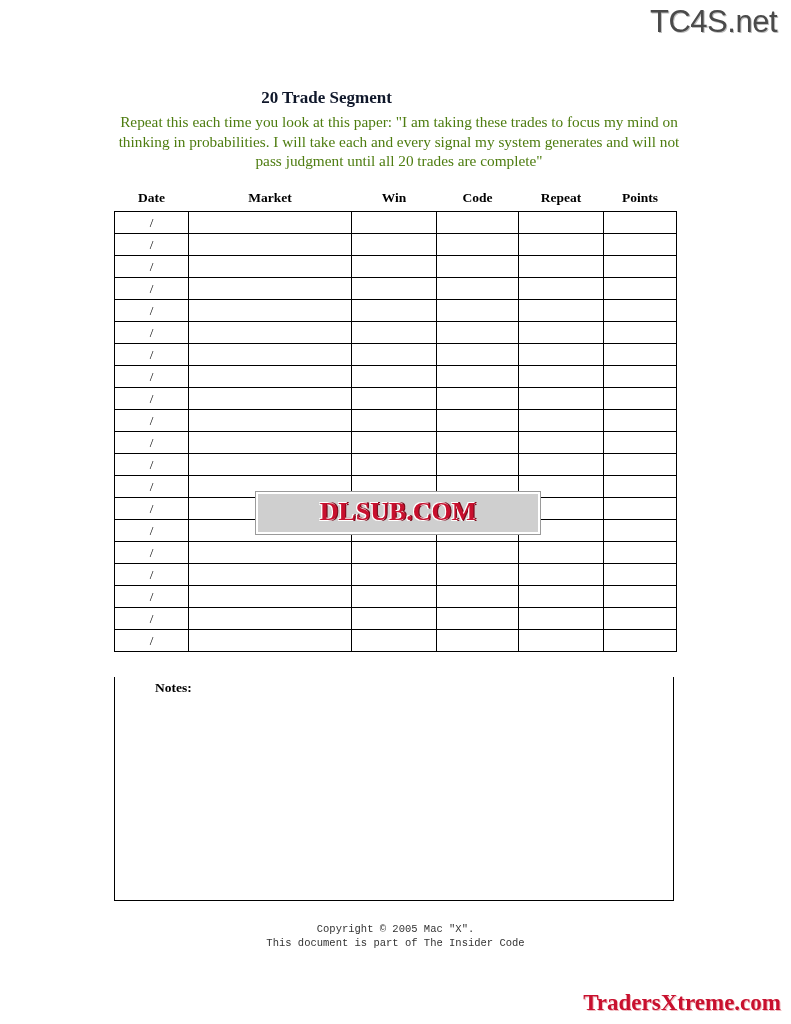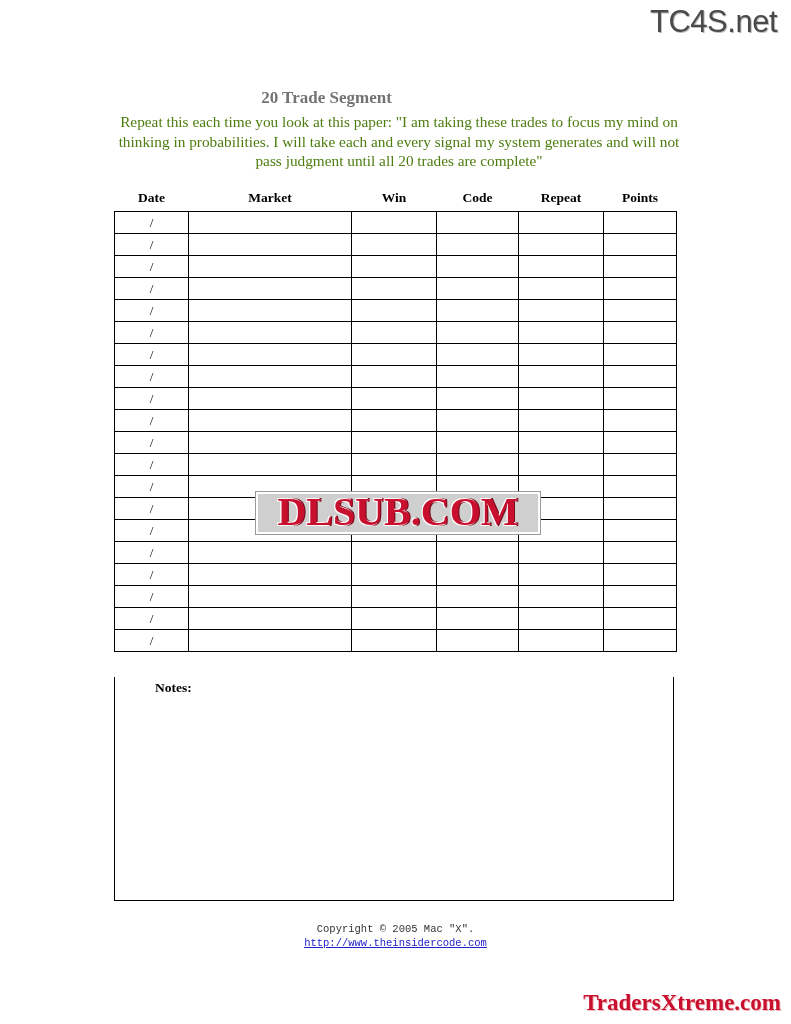--- a/index.html
+++ b/index.html
@@ -31,21 +31,21 @@
   
   .doc-title {
     position: absolute;
     top: 88px;
     left: 0;
     width: 653px;
     text-align: center;
     font-family: "Liberation Serif", serif;
     font-weight: bold;
     font-size: 17px;
-    color: #737373;
+    color: #0f172a;
   }
 
   
   .intro {
     position: absolute;
     top: 112px;
     left: 116px;
     width: 566px;
     font-size: 15.3px;
     line-height: 19.5px;
@@ -116,21 +116,21 @@
 
   
   .watermark {
     position: absolute;
     top: 492px;
     left: 256px;
     width: 280px;
     text-align: center;
     font-family: "Liberation Serif", serif;
     font-weight: bold;
-    font-size: 40px;
+    font-size: 26px;
     letter-spacing: 0px;
     color: #c8102e;
     background: #cfcfcf;
     padding: 2px 0 4px 0;
     border: 2px solid #ffffff;
     box-shadow: 0 0 0 1px #9a9a9a;
     text-shadow:
       -1px -1px 0 #ffffff,
        1px -1px 0 #7d0b1d,
       -1px  1px 0 #ffffff,
@@ -360,16 +360,16 @@
   </table>
 </div>
 
 <div class="notes-label">Notes:</div>
 <div class="notes-box"></div>
 
 <div class="watermark">DLSUB.COM</div>
 
 <div class="footer">
   <div>Copyright © 2005 Mac "X".</div>
-  <div class="link">http://www.theinsidercode.com</div>
+  <div>This document is part of The Insider Code</div>
 </div>
 
 <div class="brand-bottom">TradersXtreme.com</div>
 
 </body></html>

